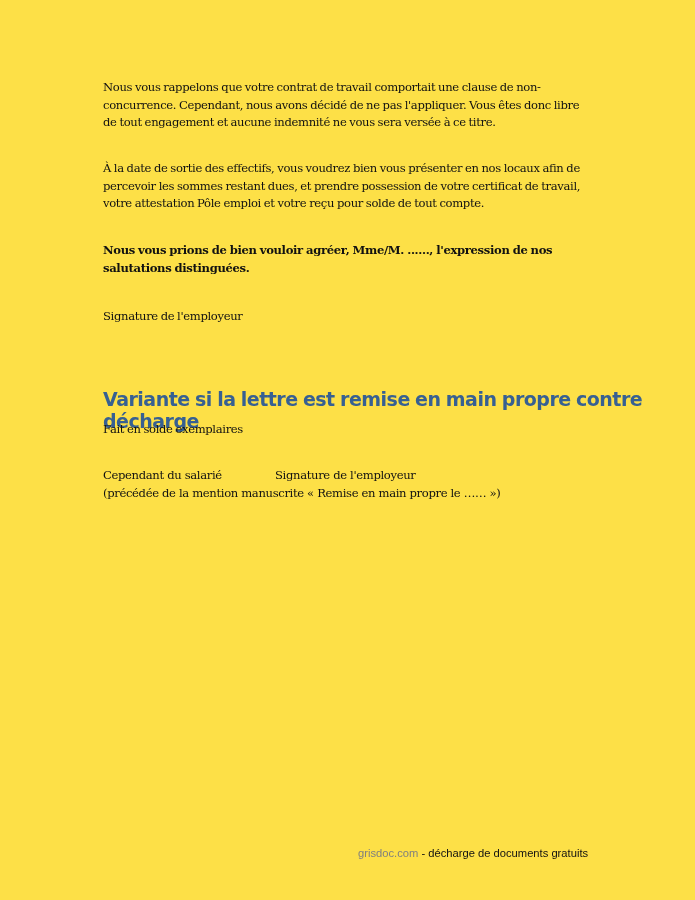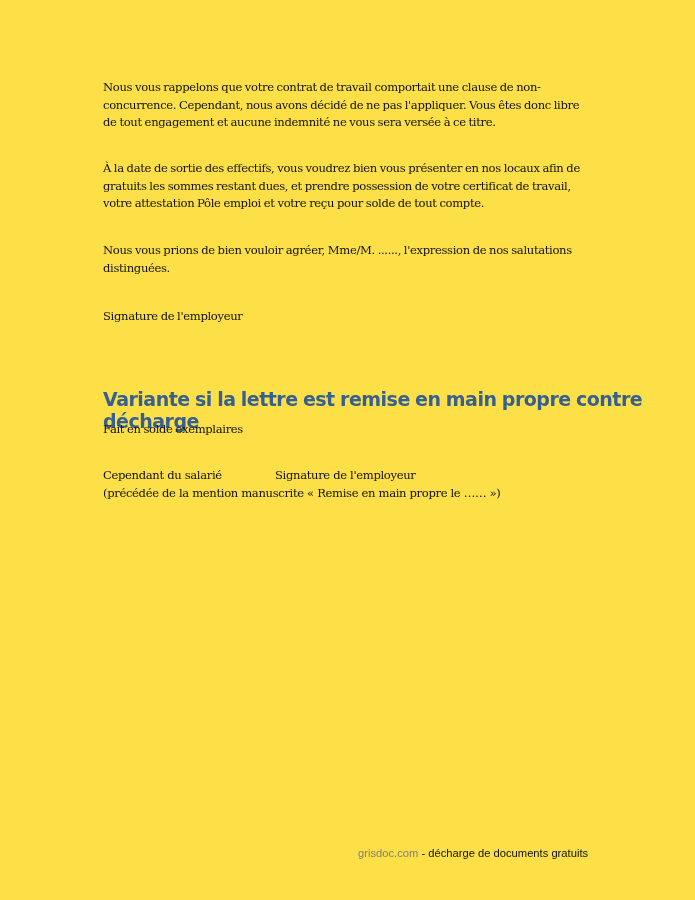--- a/index.html
+++ b/index.html
@@ -21,22 +21,22 @@
     .sigrow span { position: absolute; top: 0; white-space: nowrap; }
     .mention { position: absolute; left: 103px; top: 486px; font-family: "DejaVu Serif", "Liberation Serif", serif; font-size: 11.6px; color: #111; letter-spacing: -0.35px; white-space: nowrap; text-align: center; }
     .footer { position: absolute; left: 358px; top: 847px; font-family: "Liberation Sans", "DejaVu Sans", sans-serif; font-size: 11.2px; color: #111; white-space: nowrap; }
     .footer .brand { color: #7f7f7f; }
   </style>
 </head>
 <body>
 
 <div class="page">
   <div class="p" style="top:79px;">Nous vous rappelons que votre contrat de travail comportait une clause de non-concurrence. Cependant, nous avons décidé de ne pas l'appliquer. Vous êtes donc libre de tout engagement et aucune indemnité ne vous sera versée à ce titre.</div>
-  <div class="p" style="top:160px;">À la date de sortie des effectifs, vous voudrez bien vous présenter en nos locaux afin de gratuits les sommes restant dues, et prendre possession de votre certificat de travail, votre attestation Pôle emploi et votre reçu pour solde de tout compte.</div>
-  <div class="p" style="top:242px;">Nous vous prions de bien vouloir agréer, Mme/M. ......, l'expression de nos salutations distinguées.</div>
+  <div class="p" style="top:160px;">À la date de sortie des effectifs, vous voudrez bien vous présenter en nos locaux afin de percevoir les sommes restant dues, et prendre possession de votre certificat de travail, votre attestation Pôle emploi et votre reçu pour solde de tout compte.</div>
+  <div class="p" style="top:242px;font-weight:bold;">Nous vous prions de bien vouloir agréer, Mme/M. ......, l'expression de nos salutations distinguées.</div>
   <div class="p" style="top:308px;">Signature de l'employeur</div>
 
   <div class="heading">Variante si la lettre est remise en main propre contre décharge</div>
 
   <div class="p" style="top:421px;">Fait en solde exemplaires</div>
 
   <div class="sigrow">
     <span style="left:0;">Cependant du salarié</span>
     <span style="left:172px;">Signature de l'employeur</span>
   </div>

